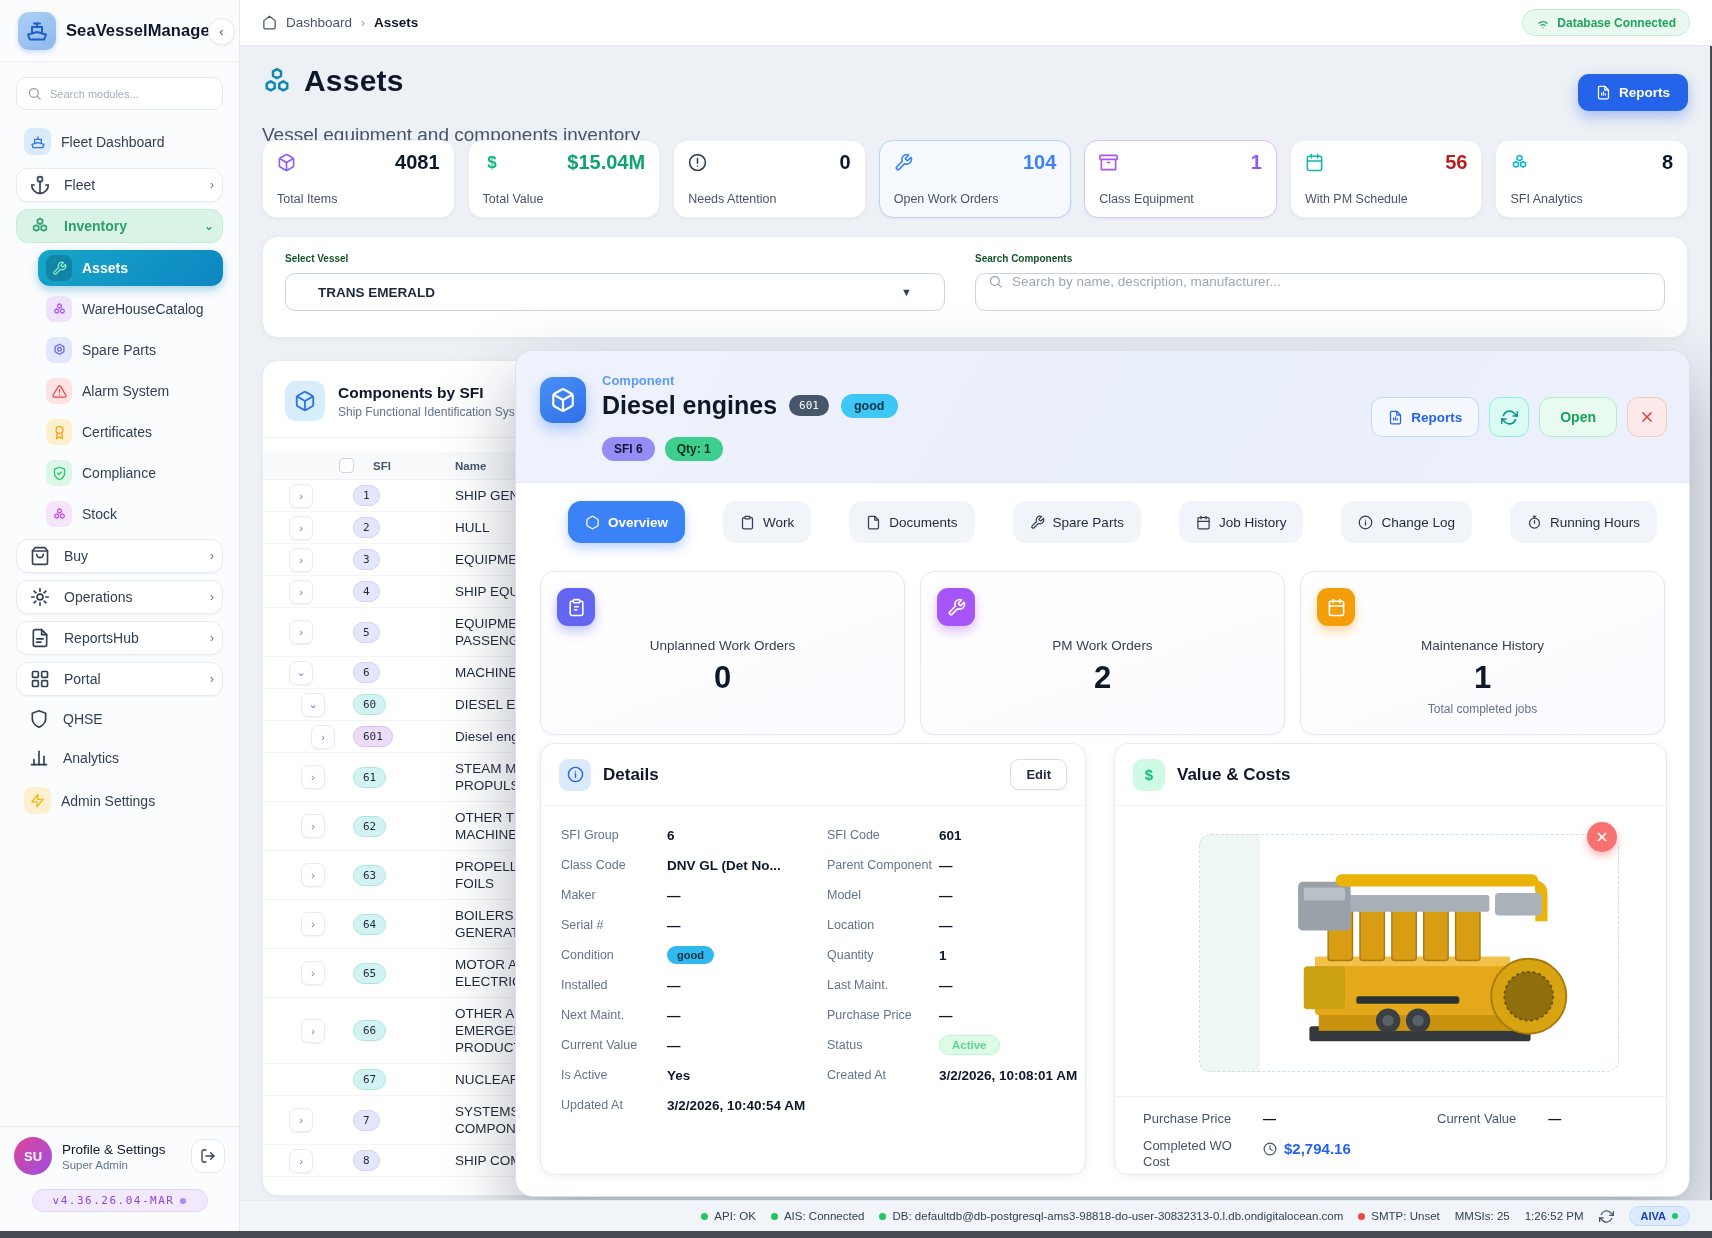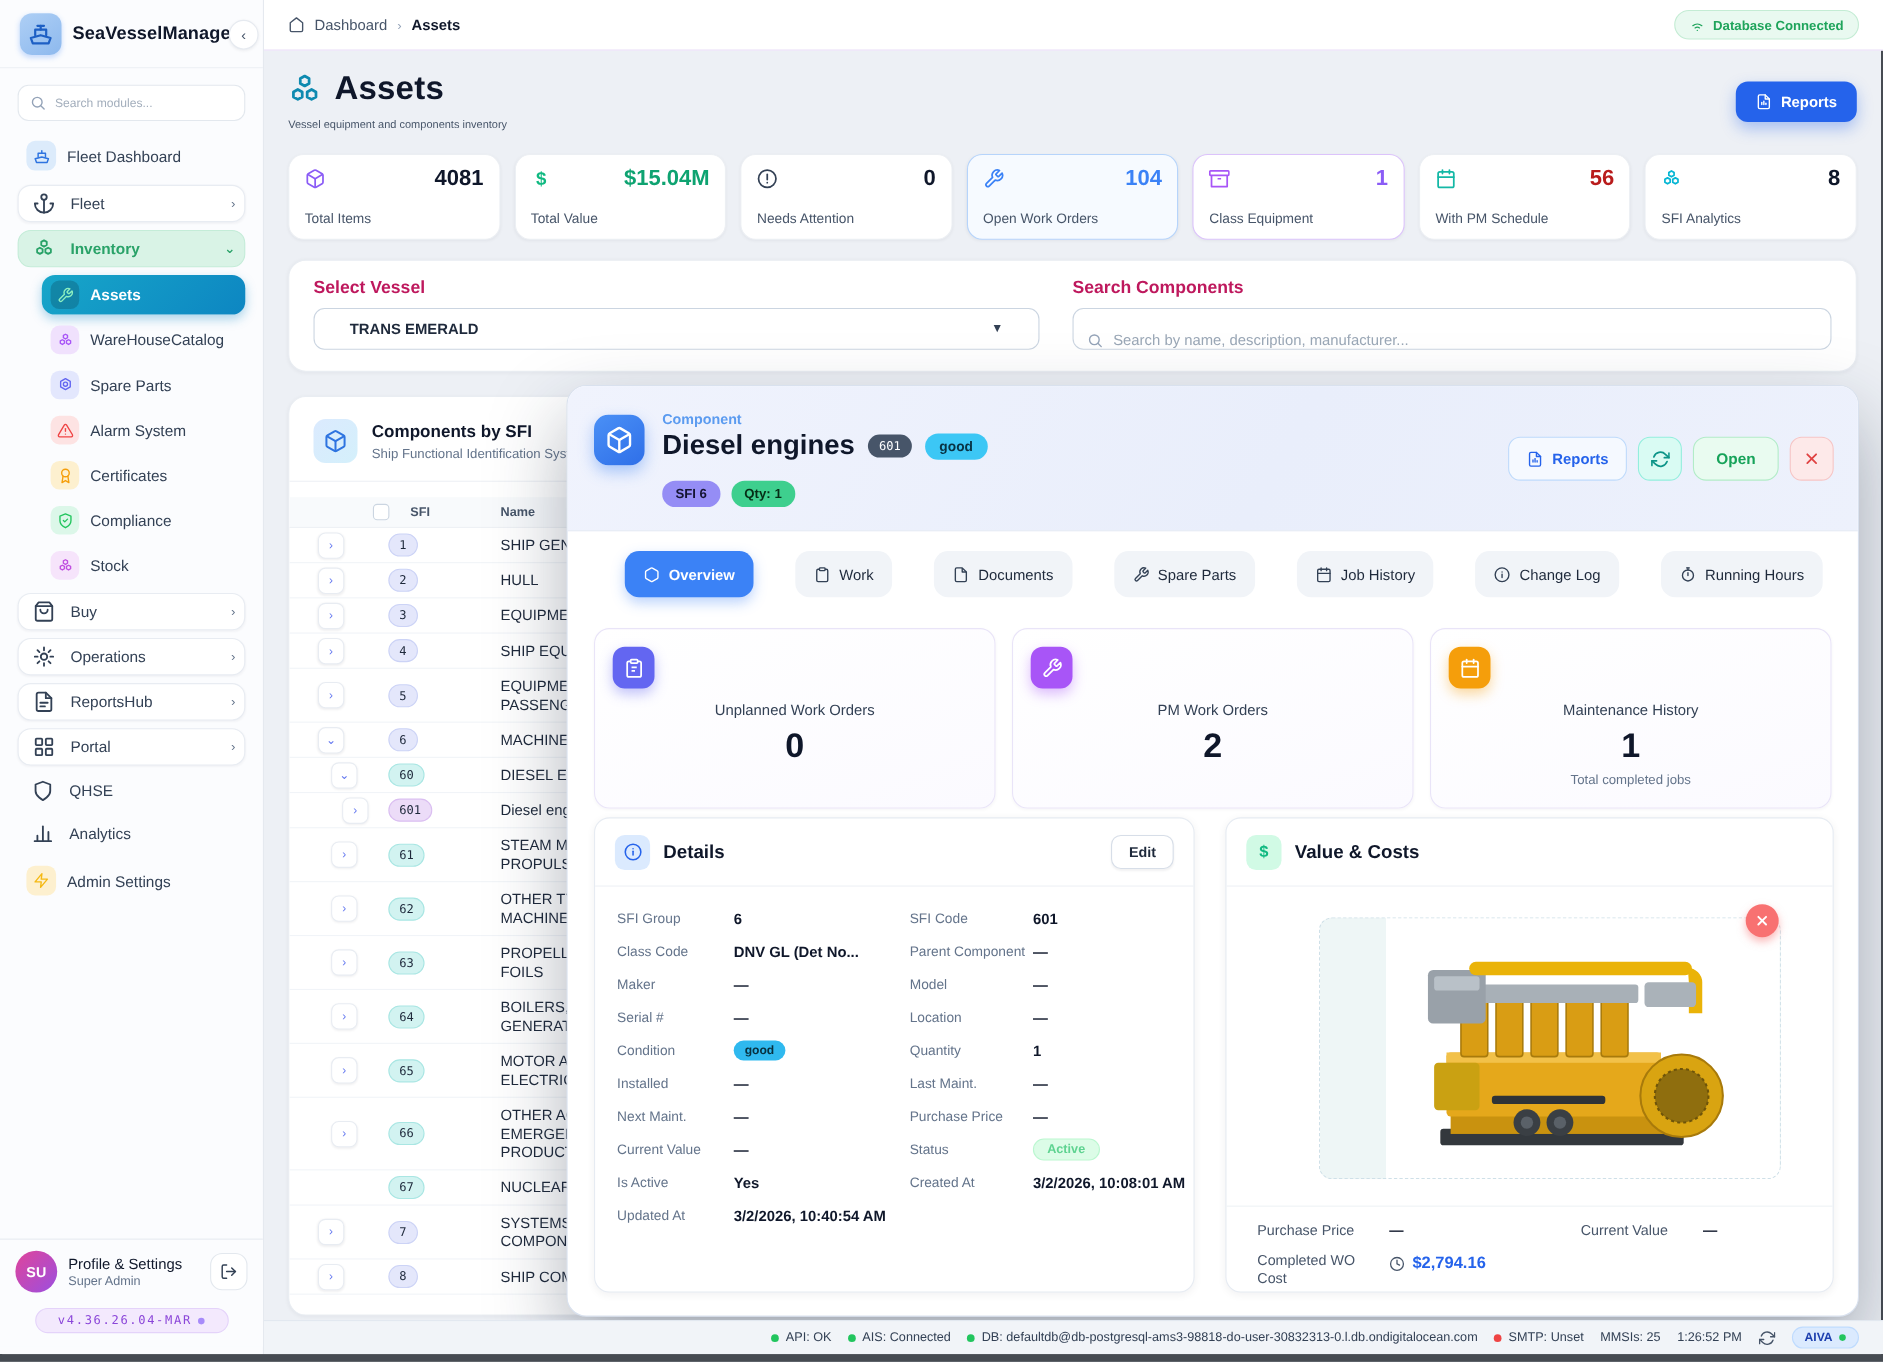--- a/index.html
+++ b/index.html
@@ -52,41 +52,41 @@
   .crumb .i { width:15px; height:15px; color:#475569; }
   .crumb .sep { color:#94a3b8; font-size:12px; }
   .crumb .current { color:#0f172a; font-weight:bold; }
   .db-pill { margin-left:auto; height:27px; border-radius:999px; background:#e9f9f0; border:1px solid #c4ecd4; color:#1fa45b; font-size:12px; font-weight:bold; display:flex; align-items:center; gap:7px; padding:0 13px; }
   .db-pill .i { width:14px; height:14px; }
 
   
   .page-head { position:absolute; left:262px; top:64px; display:flex; align-items:center; gap:12px; }
   .page-head .i { width:30px; height:30px; color:#0e8ab0; }
   .page-title { font-size:30px; font-weight:800; letter-spacing:.2px; }
-  .page-sub { position:absolute; left:262px; top:108px; font-size:10px; color:#475569; }
+  .page-sub { position:absolute; left:262px; top:124px; font-size:19px; color:#475569; }
   .reports-btn { position:absolute; right:24px; top:74px; height:37px; padding:0 18px; background:#2563eb; border-radius:11px; color:#fff; font-size:13.5px; font-weight:bold; display:flex; align-items:center; gap:8px; box-shadow:0 6px 14px rgba(37,99,235,.35); cursor:pointer; }
   .reports-btn .i { width:15px; height:15px; }
 
   
   .stats { position:absolute; left:262px; top:140px; width:1426px; display:flex; gap:13px; }
   .stat-card { flex:1; height:78px; background:#fff; border:1px solid #eceff3; border-radius:14px; padding:12px 14px; position:relative; box-shadow:0 1px 3px rgba(15,23,42,.05); cursor:pointer; }
   .stat-card .i { width:19px; height:19px; }
   .stat-val { position:absolute; top:10px; right:14px; font-size:20px; font-weight:800; }
   .stat-label { position:absolute; left:14px; bottom:11px; font-size:12.5px; color:#475569; }
   .stat-card.hl-blue { border:1px solid #b6d4fb; background:#f6faff; }
   .stat-card.hl-purple { border:1px solid #dcc3fb; }
 
   
   .filter-card { position:absolute; left:262px; top:236px; width:1426px; height:102px; background:#fff; border:1px solid #e9edf2; border-radius:16px; box-shadow:0 1px 4px rgba(15,23,42,.05); padding:16px 20px; }
-  .f-label { font-size:16px; font-weight:bold; color:#be185d; margin-bottom:9px; }
+  .f-label { font-size:10px; font-weight:bold; color:#14532d; margin-bottom:9px; }
   .vessel-col { position:absolute; left:22px; top:16px; width:660px; }
   .search-col { position:absolute; left:712px; top:16px; right:22px; }
   .select-box { height:38px; border:1px solid #cbd5e1; border-radius:10px; display:flex; align-items:center; padding:0 32px; font-size:13.5px; font-weight:bold; color:#1e293b; background:#fff; cursor:pointer; }
   .select-box .caret { margin-left:auto; color:#334155; font-size:11px; }
-  .search-box { height:38px; border:1px solid #cbd5e1; border-radius:10px; display:flex; align-items:flex-end; padding:0 12px; gap:9px; color:#94a3b8; background:#fff; }
+  .search-box { height:38px; border:1px solid #cbd5e1; border-radius:10px; display:flex; align-items:flex-start; padding:0 12px; gap:9px; color:#94a3b8; background:#fff; }
   .search-box .i { width:15px; height:15px; }
   .search-box input { border:none; outline:none; flex:1; font-size:13.5px; color:#334155; background:transparent; font-family:inherit; }
   .search-box input::placeholder { color:#9aa7b6; }
 
   
   .sfi-panel { position:absolute; left:262px; top:360px; width:1426px; height:836px; background:#fff; border:1px solid #e9edf2; border-radius:16px; box-shadow:0 1px 4px rgba(15,23,42,.05); overflow:hidden; }
   .sfi-head { display:flex; align-items:center; gap:13px; padding:20px 22px 16px 22px; border-bottom:1px solid #eef1f5; }
   .sfi-head .iconbox { width:40px; height:40px; border-radius:11px; background:linear-gradient(135deg,#dbeafe,#d4f0fb); display:flex; align-items:center; justify-content:center; color:#2e74e0; }
   .sfi-head .iconbox .i { width:22px; height:22px; }
   .sfi-title { font-size:15.5px; font-weight:bold; }

